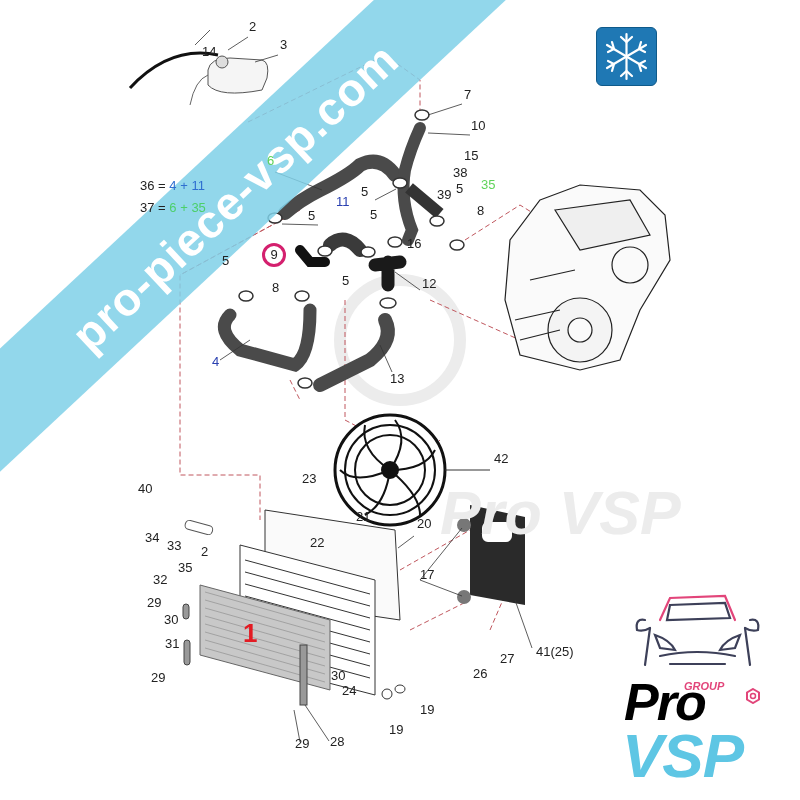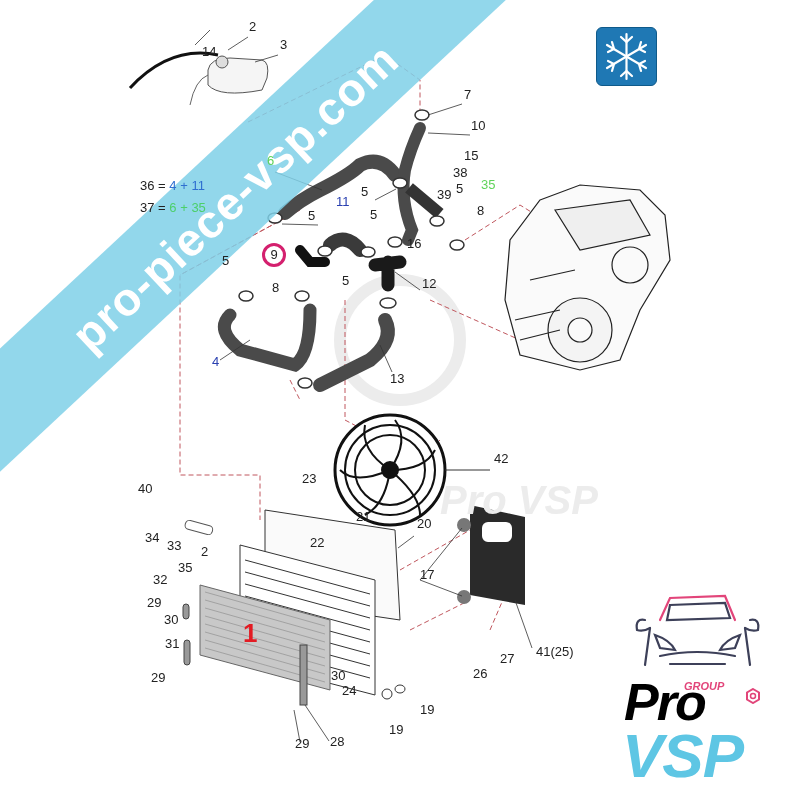--- a/index.html
+++ b/index.html
@@ -10,21 +10,21 @@
   .lbl.green{color:#5fd35a;}
   .lbl.red{color:#e31b23;font-size:26px;font-weight:bold;}
   .formula{position:absolute;font-size:13px;color:#222;white-space:nowrap;}
   .formula .b{color:#2f6fd0;}
   .formula .g{color:#4ccf6a;}
   .circled{position:absolute;width:18px;height:18px;border:3px solid #d4206e;border-radius:50%;font-size:13px;color:#222;text-align:center;line-height:18px;}
   .snow{position:absolute;left:596px;top:27px;width:59px;height:57px;background:#1f78b4;border-radius:6px;border:1px solid #0f5a8a;}
   .watermark-band{position:absolute;left:-160px;top:160px;width:760px;height:90px;background:#7fd0e8;opacity:.85;transform:rotate(-43deg);transform-origin:center;}
   .watermark-text{position:absolute;left:-145px;top:170px;width:760px;text-align:center;font-size:46px;font-weight:bold;color:#fff;transform:rotate(-43deg);letter-spacing:1px;white-space:nowrap;}
   .copyright{position:absolute;left:165px;top:478px;font-size:40px;color:#e9e9e9;white-space:nowrap;letter-spacing:2px;}
-  .provsp-wm{position:absolute;left:440px;top:478px;font-size:40px;font-style:italic;color:#ececec;font-weight:bold;white-space:nowrap;}
+  .provsp-wm{position:absolute;left:440px;top:478px;font-size:61px;font-style:italic;color:#ececec;font-weight:bold;white-space:nowrap;}
   .logo-group{position:absolute;left:684px;top:680px;font-size:11px;font-style:italic;font-weight:bold;color:#e2457a;}
   .logo-pro{position:absolute;left:624px;top:672px;font-size:52px;font-weight:bold;font-style:italic;color:#000000;letter-spacing:-2px;}
   .logo-vsp{position:absolute;left:622px;top:720px;font-size:62px;font-weight:bold;font-style:italic;color:#5ec6e4;letter-spacing:-1px;}
 </style>
 </head>
 <body>
 
 <div id="stage">
 
   <svg width="800" height="800" style="position:absolute;left:0;top:0">

